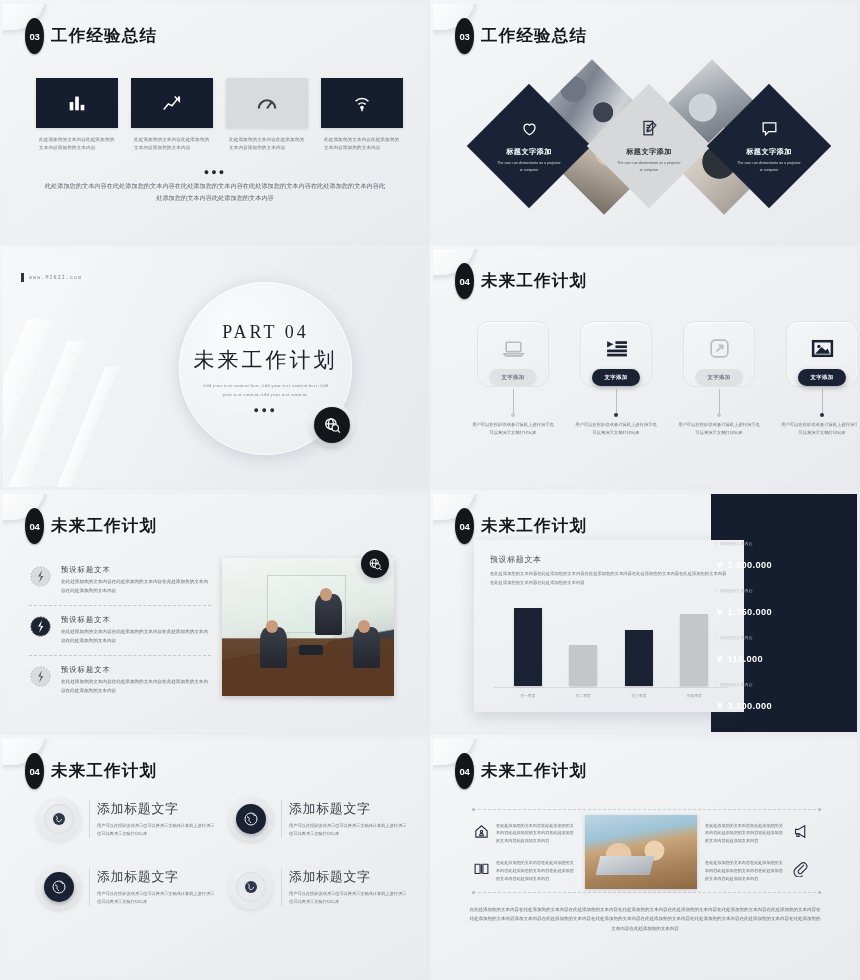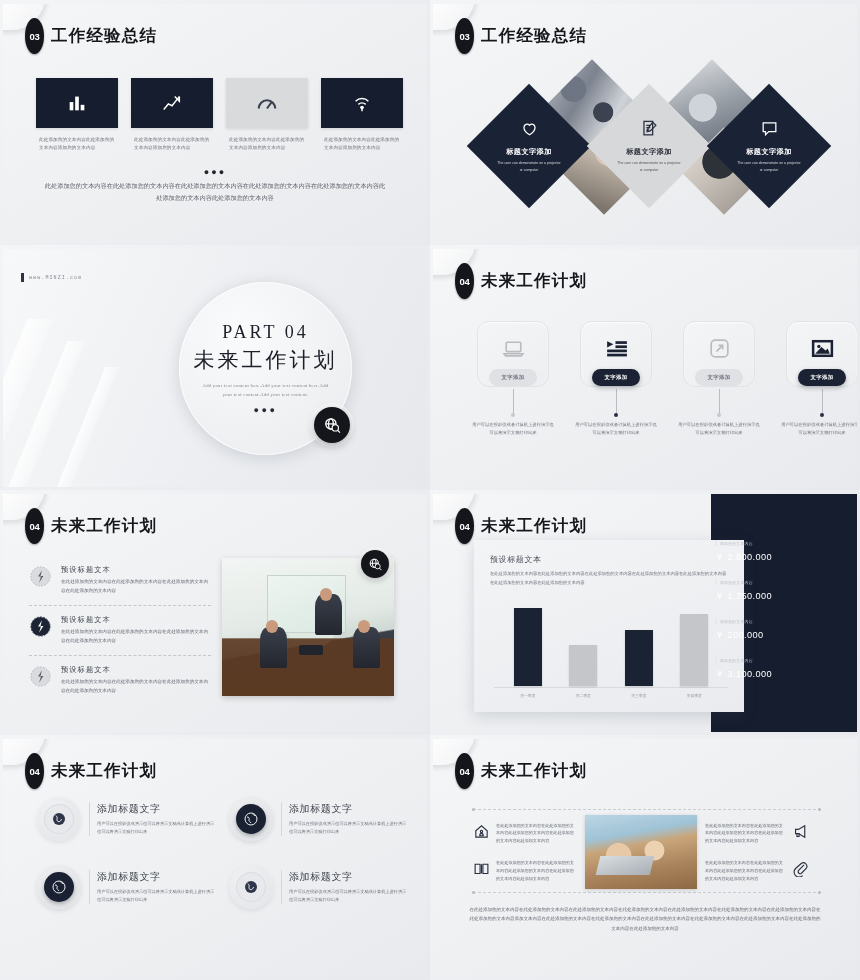--- a/index.html
+++ b/index.html
@@ -202,34 +202,34 @@
   .bar { width: 28px; box-shadow: 0 1px 2px rgba(0,0,0,.14); }
   .bar.navy { background: #1b2234; }
   .bar.grey { background: #c4c6c9; }
   .xlabels { position: absolute; left: 0; right: 0; bottom: 2px; display: flex; justify-content: space-around; }
   .xlab { width: 28px; text-align: center; font-size: 3.8px; color: #9aa0a8; }
   .axis { position: absolute; left: -6px; right: -6px; bottom: 12px; height: 1px; background: #d8dade; }
   .s6-stats { position: absolute; right: 10px; top: 46px; width: 132px; }
   .stat { margin-bottom: 15px; }
   .stat-lbl { font-size: 3.9px; color: #b9bec6; letter-spacing: .2px; display: flex; align-items: center; gap: 3px; }
   .stat-lbl .pin { width: 2px; height: 6px; background: #e7e9ec; }
-  .stat-val { margin-top: 5px; font-size: 9.2px; font-weight: normal; color: #fff; letter-spacing: .4px; }
+  .stat-val { margin-top: 13px; font-size: 9.2px; font-weight: bold; color: #fff; letter-spacing: .4px; }
 
   
   .s7-grid { position: absolute; left: 34px; top: 58px; width: 368px; display: grid; grid-template-columns: 1fr 1fr; row-gap: 24px; column-gap: 14px; }
   .s7-item { display: flex; align-items: center; gap: 8px; }
   .glb-out { width: 44px; height: 44px; flex: 0 0 44px; border-radius: 50%; display: flex; align-items: center; justify-content: center; }
   .glb-out.on { background: radial-gradient(circle at 35% 30%, #eef0f2, #dfe1e5); box-shadow: 0 2px 5px rgba(0,0,0,.10); }
   .glb-out.off { background: radial-gradient(circle at 35% 30%, #f0f1f3, #e2e4e7); box-shadow: 0 2px 5px rgba(0,0,0,.08); }
   .glb-in { width: 30px; height: 30px; border-radius: 50%; display: flex; align-items: center; justify-content: center; }
   .glb-in.navy { background: #1a2133; box-shadow: 0 2px 4px rgba(0,0,0,.28); }
   .glb-in.light { background: #e7e9ec; box-shadow: inset 0 0 0 1px #dadce0; }
   .glb-in svg { width: 16px; height: 16px; }
   .s7-body { padding-left: 7px; border-left: 1px solid #d5d7db; }
-  .s7-h { font-size: 10px; color: #3d424b; letter-spacing: .6px; }
+  .s7-h { font-size: 13px; color: #3d424b; letter-spacing: .6px; }
   .s7-p { margin-top: 4px; font-size: 4.2px; line-height: 1.9; color: #6d727a; width: 118px; }
 
   
   .s8-box { position: absolute; left: 40px; top: 70px; width: 348px; height: 84px; border-top: 1px dashed #c9ccd1; border-bottom: 1px dashed #c9ccd1; }
   .s8-box::before, .s8-box::after { content:""; position:absolute; width:3px; height:3px; background:#b7bac0; border-radius:50%; }
   .s8-box::before { left:-1px; top:-2px; box-shadow: 346px 0 0 #b7bac0; }
   .s8-box::after { left:-1px; bottom:-2px; box-shadow: 346px 0 0 #b7bac0; }
   .s8-cols { position: absolute; left: 40px; top: 74px; width: 348px; height: 78px; display: flex; align-items: center; gap: 8px; }
   .s8-side { width: 104px; display: flex; flex-direction: column; gap: 14px; }
   .s8-cell { display: flex; align-items: center; gap: 6px; }
@@ -603,21 +603,21 @@
               <span class="pin"></span>
               <span>添加您的文本内容</span>
             </div>
           <div class="stat-val">￥ 1.750.000</div>
         </div>
         <div class="stat">
           <div class="stat-lbl">
               <span class="pin"></span>
               <span>添加您的文本内容</span>
             </div>
-          <div class="stat-val">￥ 200.000</div>
+          <div class="stat-val">￥ 110.000</div>
         </div>
         <div class="stat">
           <div class="stat-lbl">
               <span class="pin"></span>
               <span>添加您的文本内容</span>
             </div>
           <div class="stat-val">￥ 3.100.000</div>
         </div>
       </div>
     </div>

